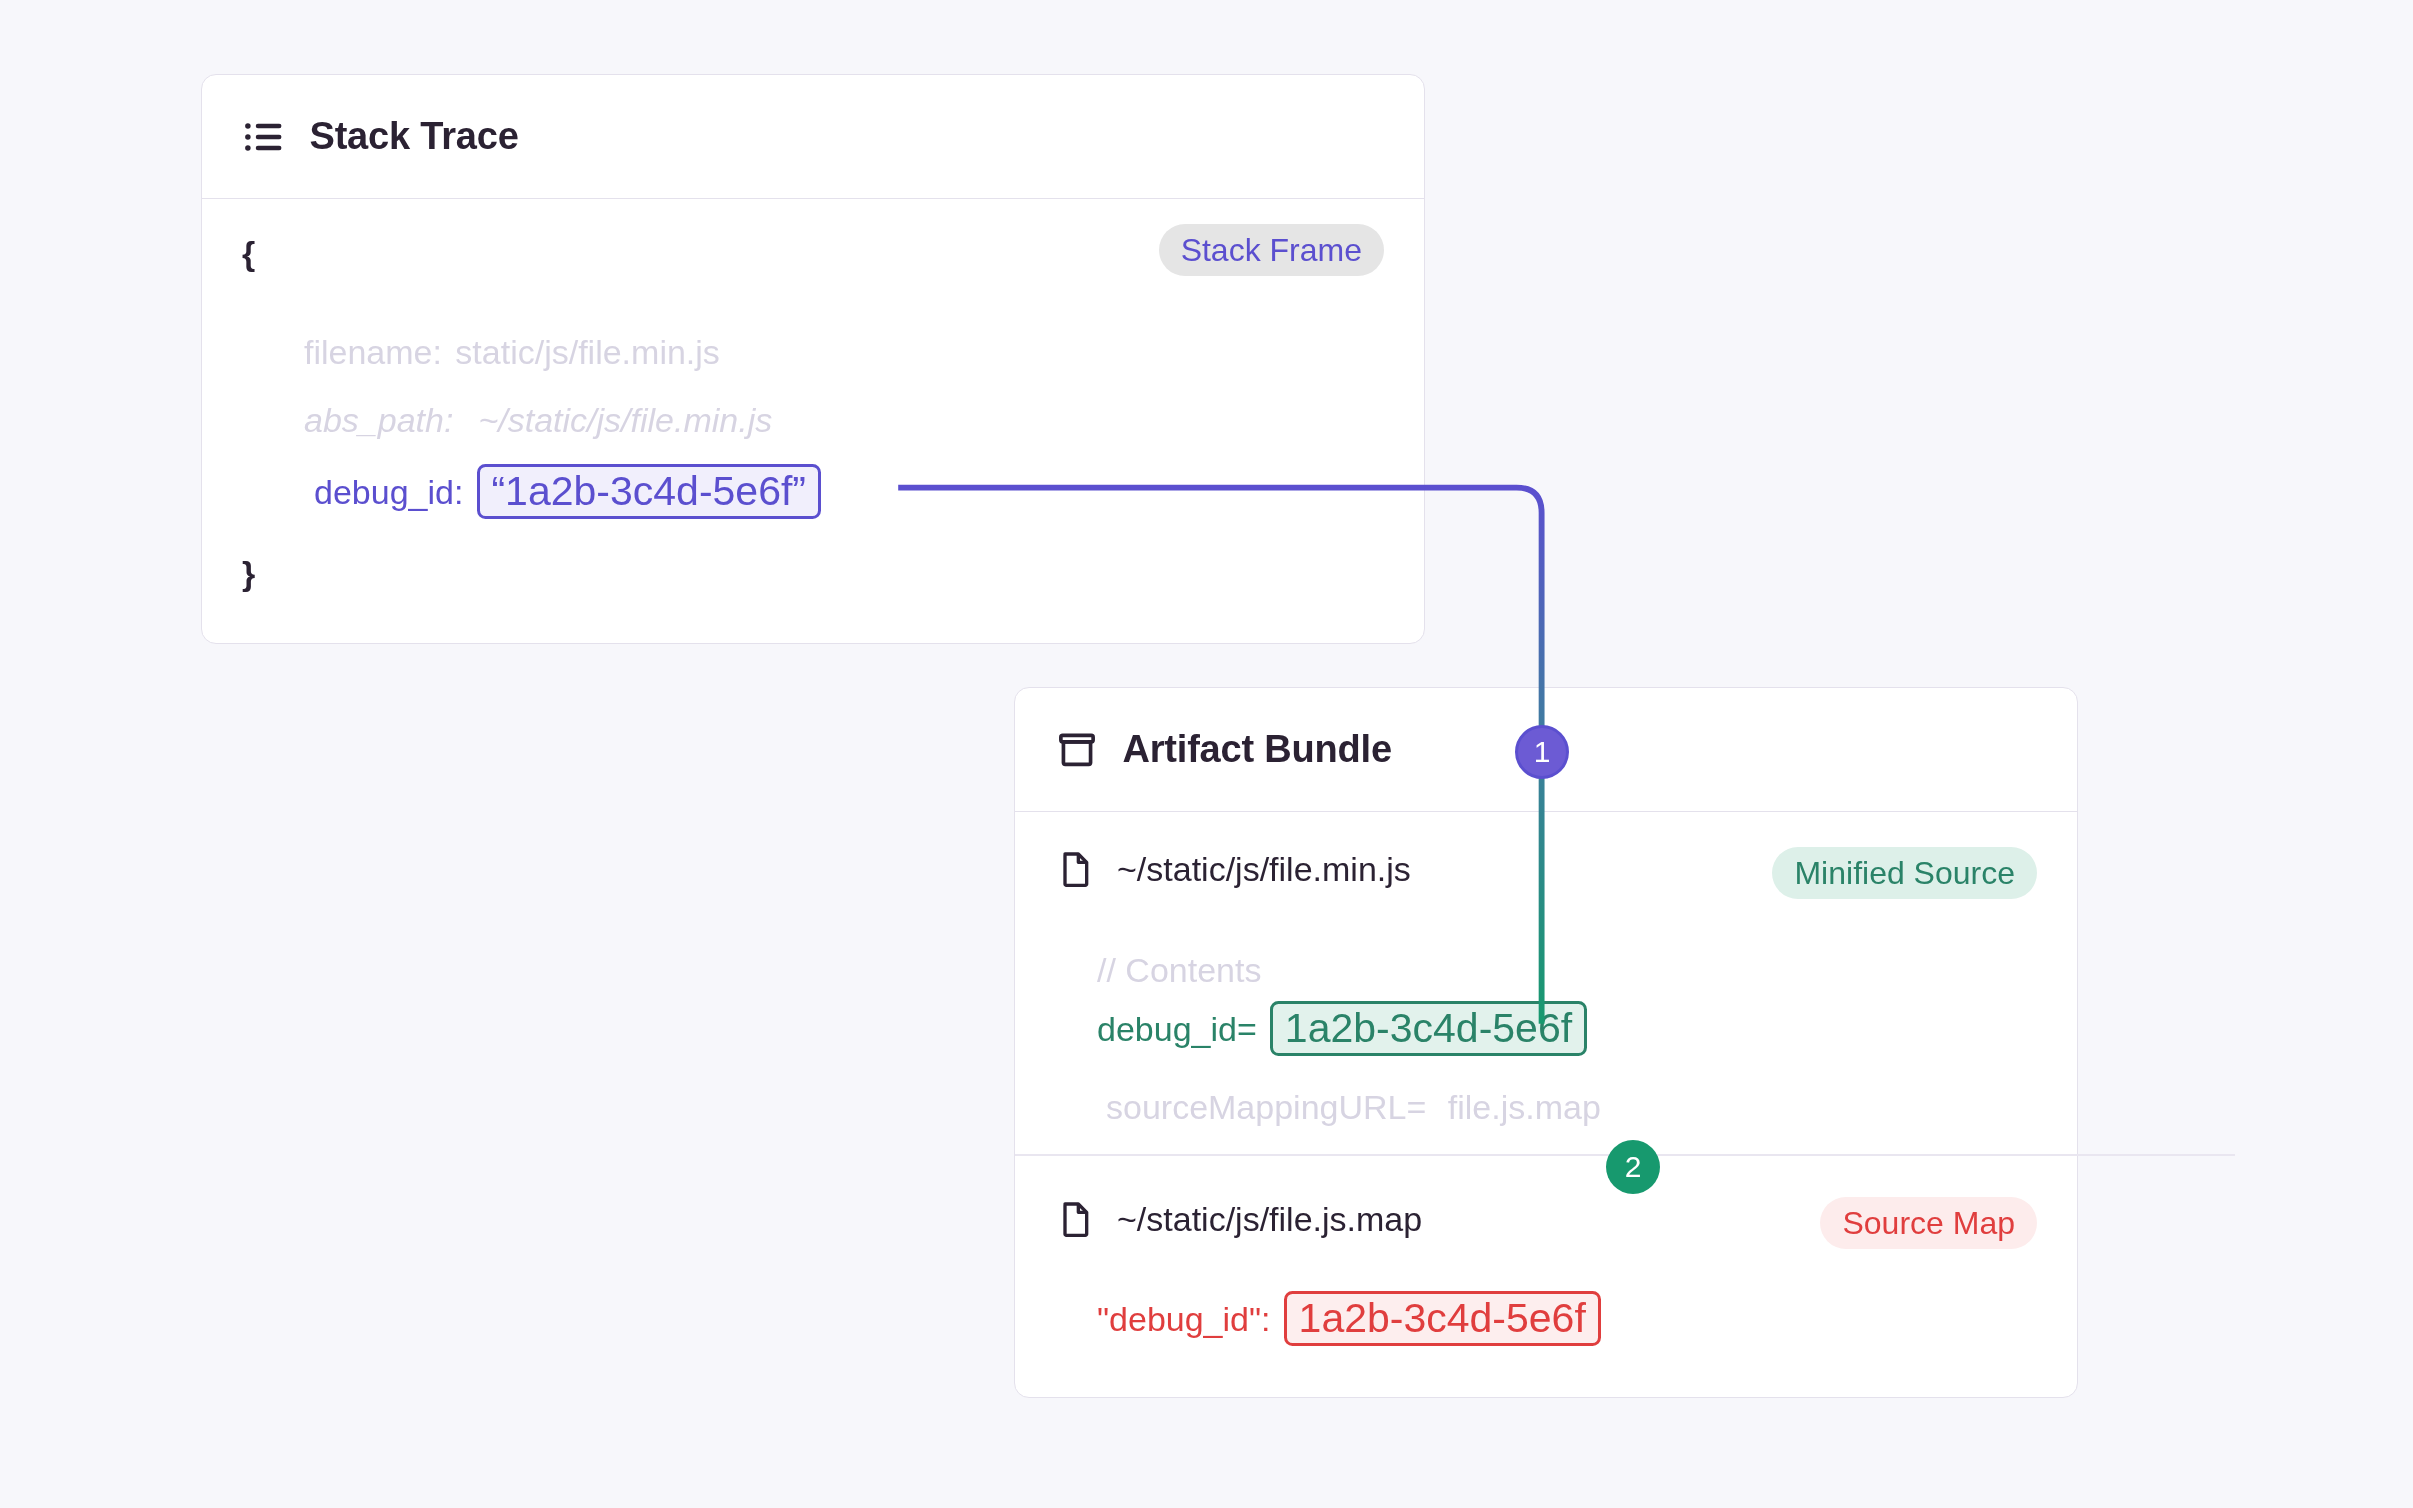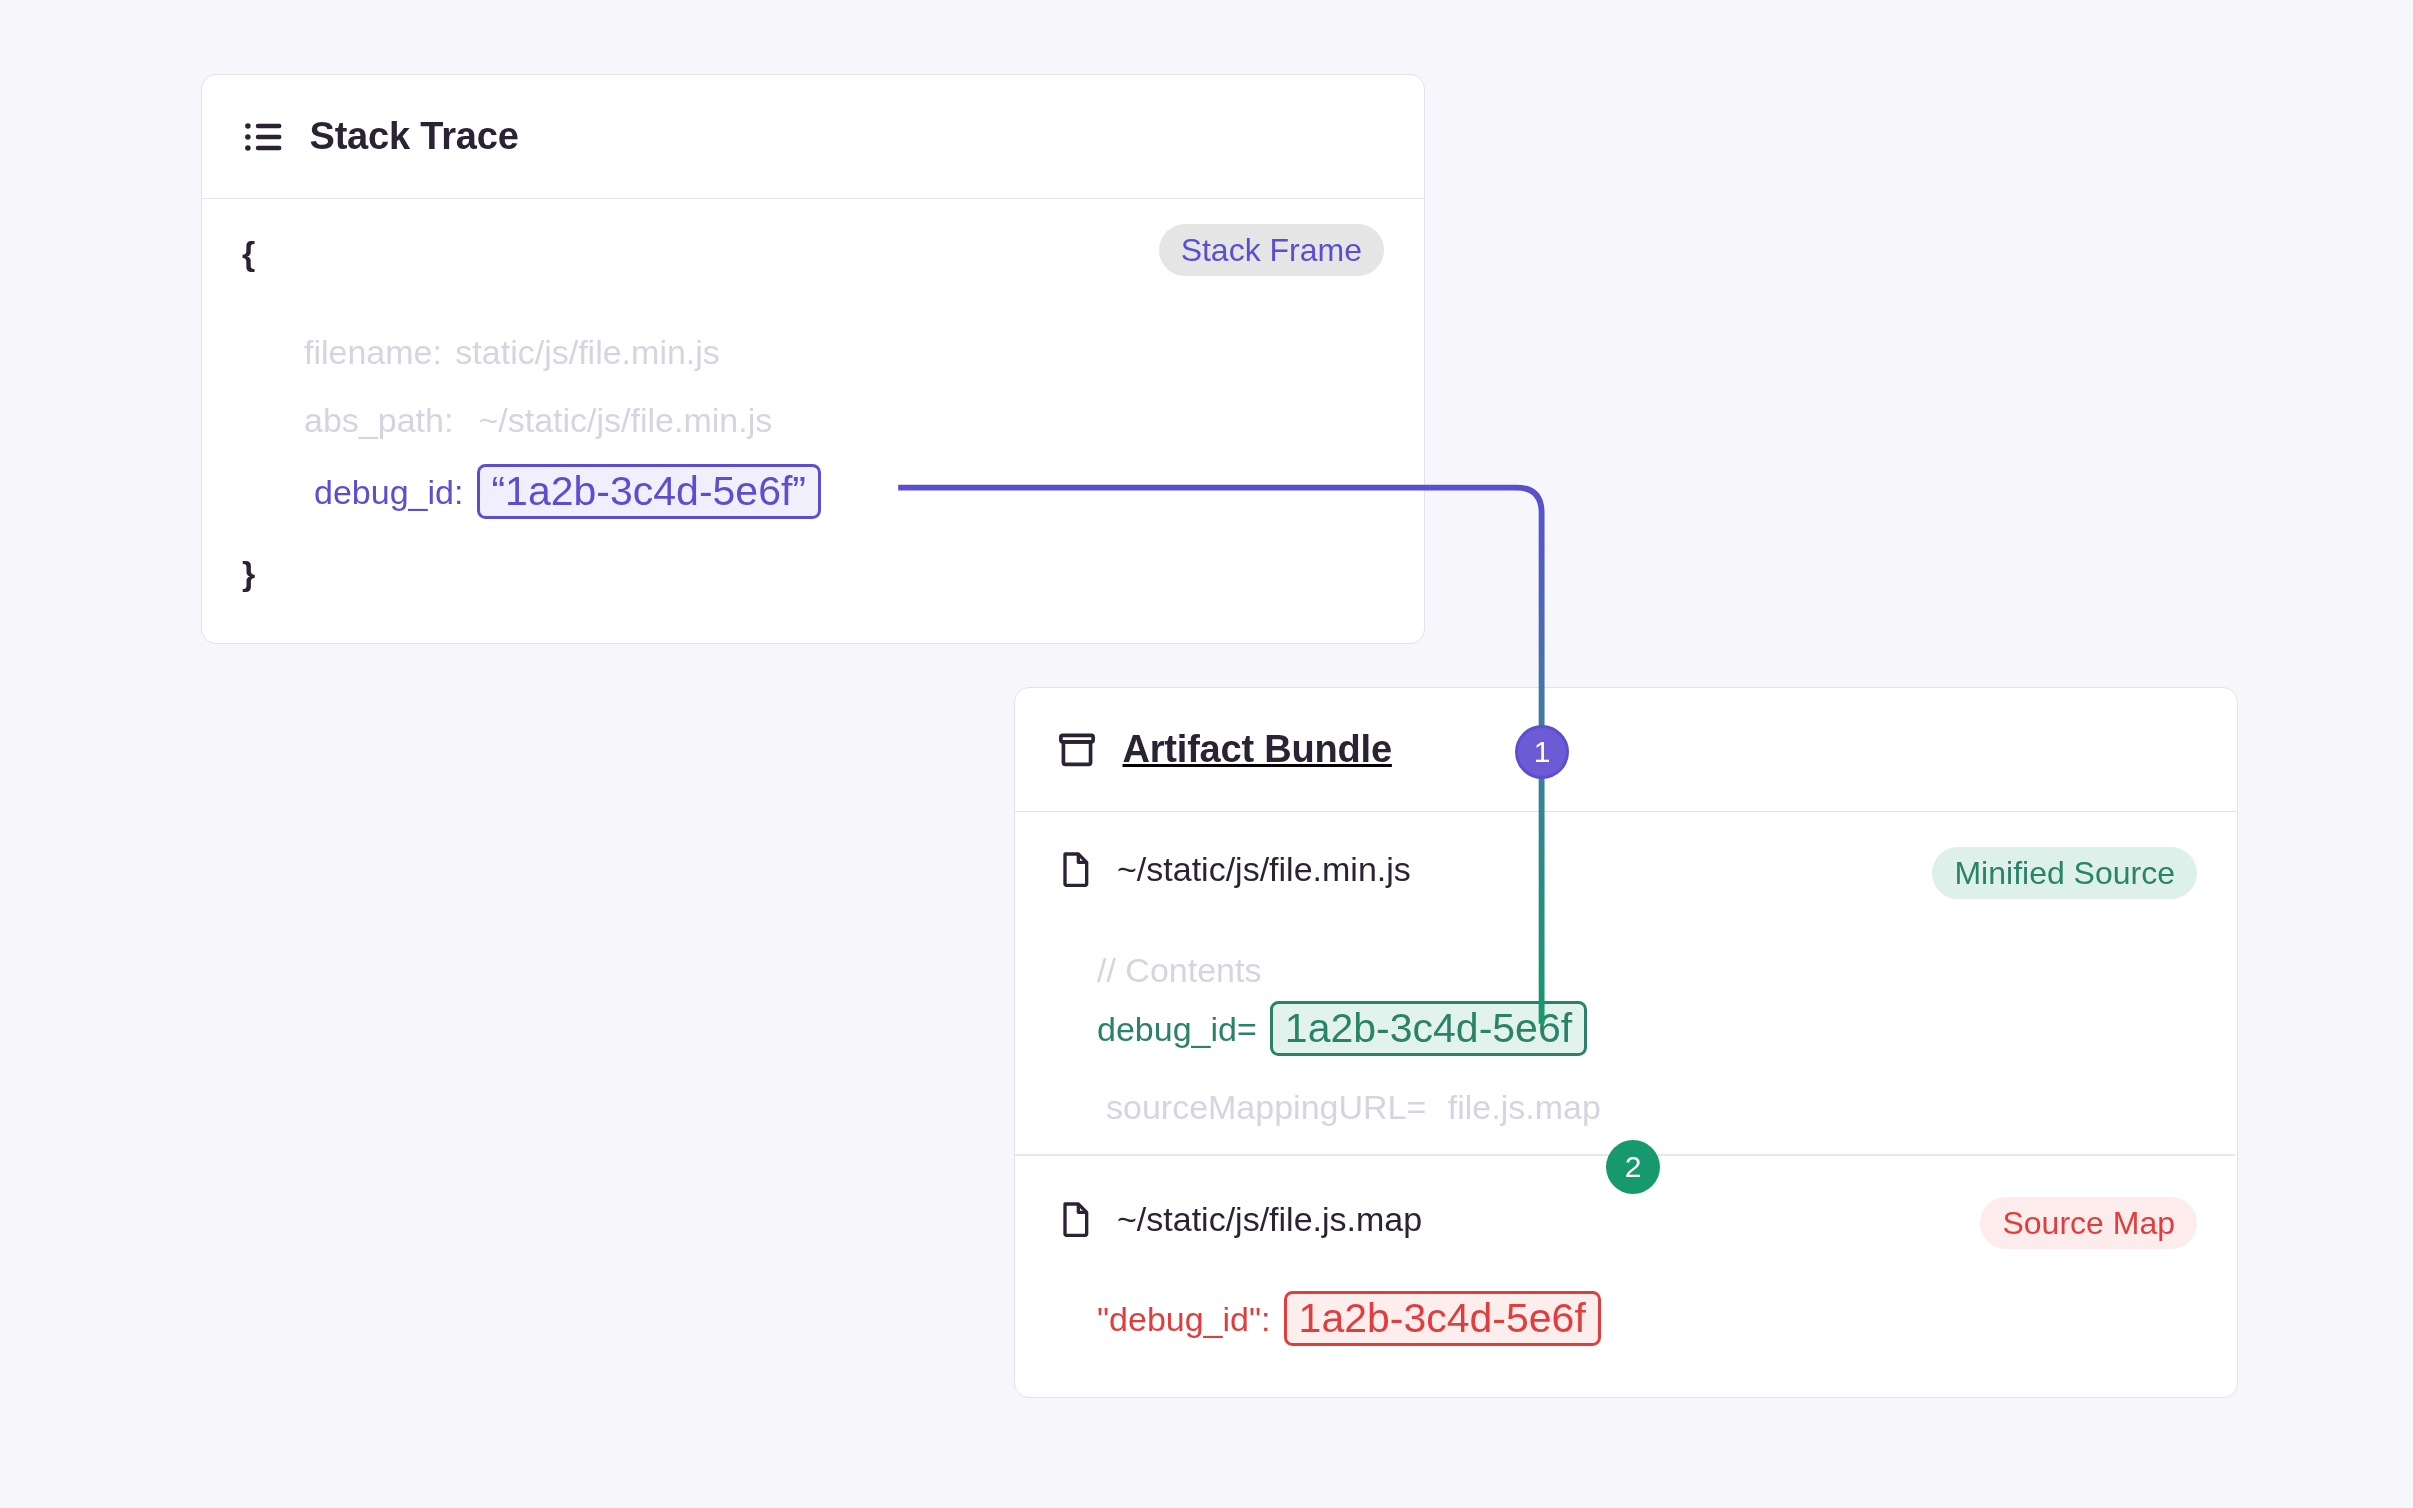--- a/index.html
+++ b/index.html
@@ -33,23 +33,22 @@
   }
   #card-stack-trace {
     left: 201px;
     top: 74px;
     width: 1224px;
     height: 570px;
   }
   #card-artifact-bundle {
     left: 1014px;
     top: 687px;
-    width: 1224px;
+    width: 1064px;
     height: 711px;
-    text-decoration: underline;
   }
 
   .card-header {
     display: flex;
     align-items: center;
     gap: 23.5px;
     height: 124px;
     padding: 0 40px;
     box-sizing: border-box;
     border-bottom: 1.7px solid #E4E1EC;
@@ -233,21 +232,21 @@
 
       <span class="pill pill-purple" style="right:40px; top:25px;">Stack Frame</span>
 
       <span class="brace" style="left:40px; top:35px;">{</span>
 
       <div class="kv" style="left:102px; top:136px;">
         <span class="label muted">filename:</span>
         <span class="label muted" style="margin-left:0;">static/js/file.min.js</span>
       </div>
 
-      <div class="kv" style="left:102px; top:204px;">
+      <div class="kv" style="left:102px; top:204px;font-style:italic;">
         <span class="label muted">abs_path:</span>
         <span class="label muted" style="margin-left:11.7px;">~/static/js/file.min.js</span>
       </div>
 
       <div class="kv" style="left:112px; top:265px;">
         <span class="label purple-text">debug_id:</span>
         <span class="chip chip-purple">“1a2b-3c4d-5e6f”</span>
       </div>
 
       <span class="brace" style="left:40px; top:355px;">}</span>

